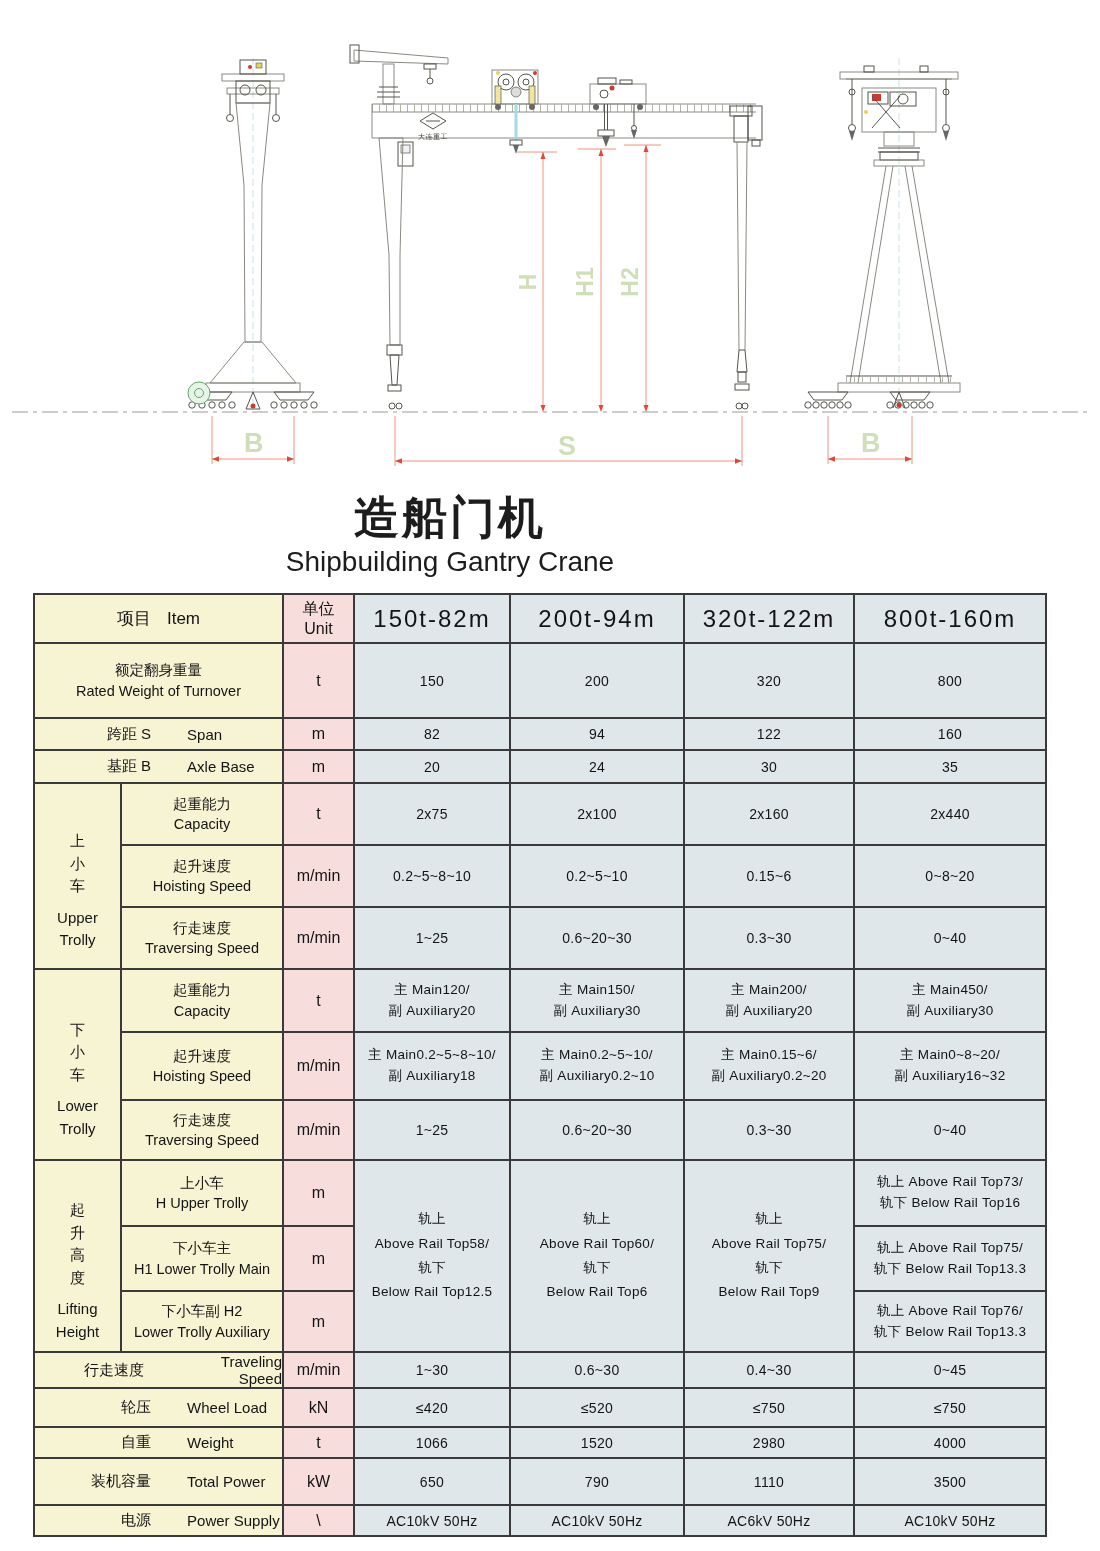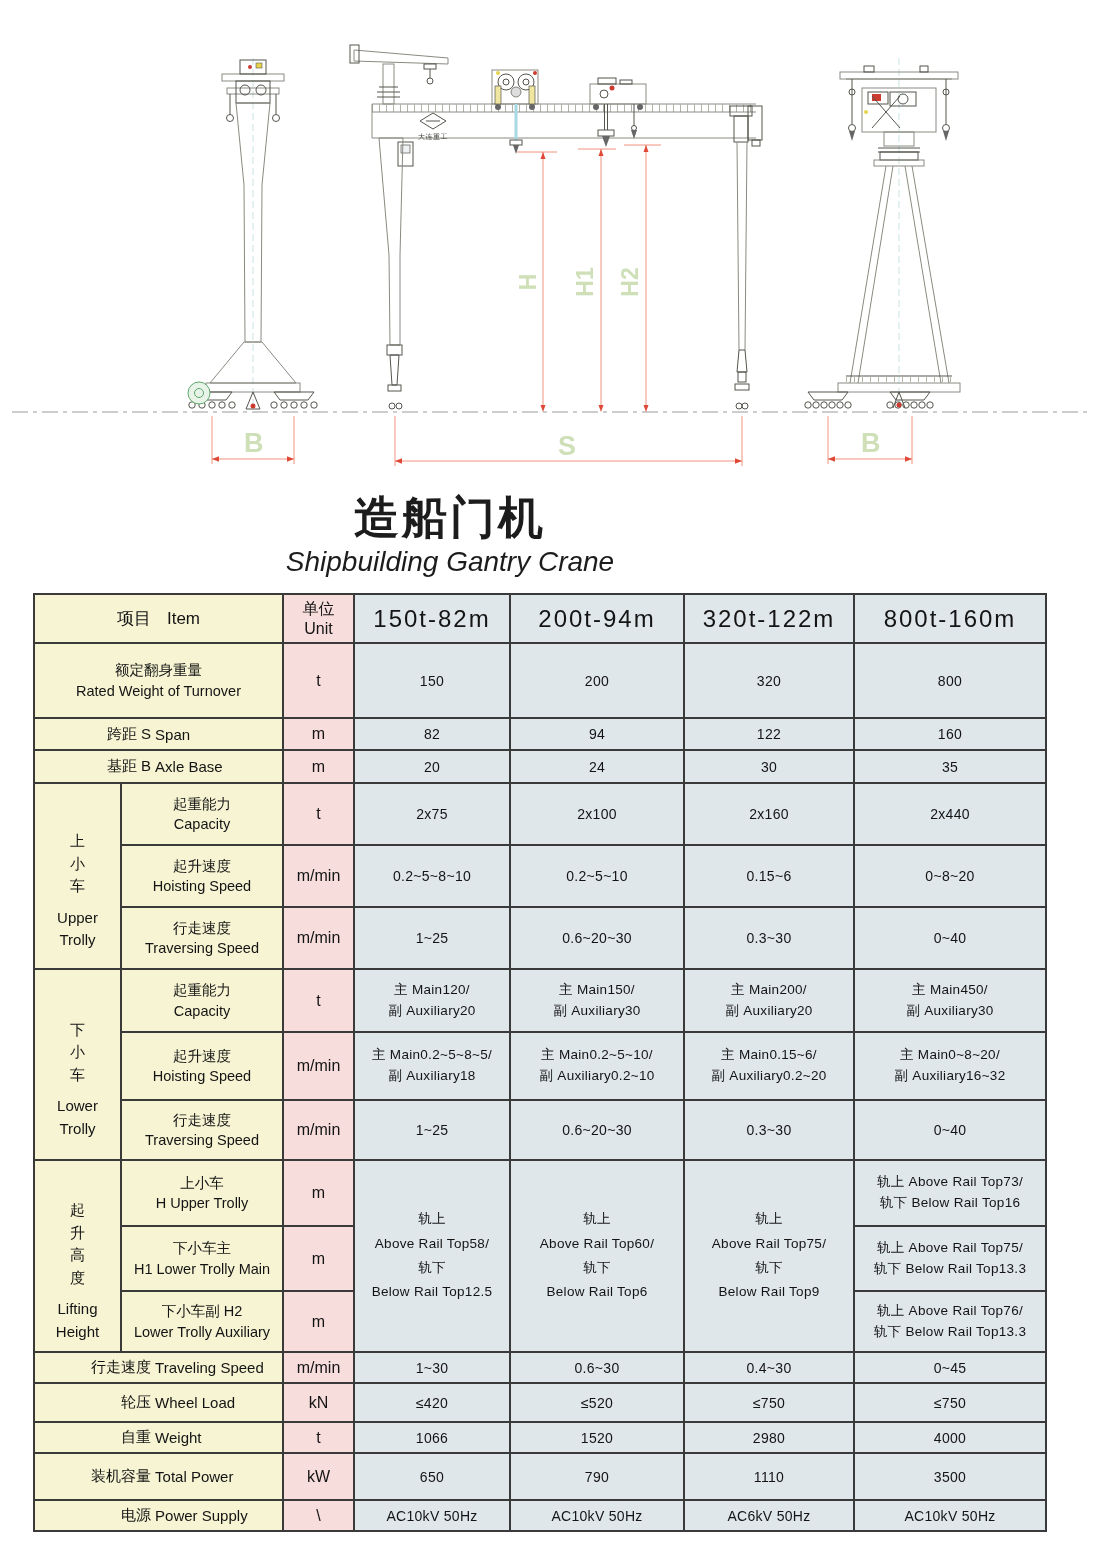--- a/index.html
+++ b/index.html
@@ -15,37 +15,37 @@
   .arrow{fill:var(--dim_arrow);stroke:none;}
   .dimlbl{fill:var(--dim_label);font-size:27px;font-weight:bold;}
   .dimlblsm{fill:var(--dim_label);font-size:23px;font-weight:bold;}
   .ground{stroke:var(--ground_line);fill:none;stroke-width:1;}
   .cl{stroke:#bcd9dc;stroke-width:0.8;fill:none;}
   .rope{stroke:var(--accent_cyan);stroke-width:3;fill:none;}
   .logotext{fill:#44443e;font-size:7px;letter-spacing:0.5px;}
   
   #titleblock{position:absolute;top:492px;left:0;width:900px;text-align:center;line-height:1.15;}
   .title-zh{font-size:45px;font-weight:600;letter-spacing:3px;color:#1c1c1c;}
-  .title-en{font-size:28px;color:#1c1c1c;margin-top:2px;font-style:italic;}
+  .title-en{font-size:28px;color:#1c1c1c;margin-top:2px;}
   
   #spec{position:absolute;top:593px;left:33px;}
   table{border-collapse:collapse;table-layout:fixed;width:1012px;}
   td{border:2px solid var(--grid);padding:0;text-align:center;vertical-align:middle;
      font-size:14px;color:var(--text);overflow:hidden;}
   .c-item{background:var(--item_bg);}
   .c-unit{background:var(--unit_bg);font-size:16px;}
   .c-data{background:var(--data_bg);font-size:14px;letter-spacing:0.3px;}
   .model{font-size:24px;letter-spacing:2px;}
   .hdritem{font-size:17px;}
   .hdrunit{font-size:16px;line-height:1.25;}
   .preline{white-space:pre-line;margin-top:30px;}
   .lbl2{font-size:14.5px;line-height:1.4;}
-  .pair{display:flex;align-items:center;}
+  .pair{display:flex;align-items:center;gap:8px;}
   .pair .pz{width:47%;text-align:right;font-size:15px;}
-  .pair .pe{margin-left:4px;font-size:15px;text-align:center;}
+  .pair .pe{margin-left:28px;font-size:15px;text-align:right;}
   .pairc{display:flex;justify-content:center;gap:16px;align-items:center;}
   .grp{font-size:15px;line-height:1.5;}
   .grp .ge{margin-top:9px;line-height:1.5;font-size:15px;}
   .v2{font-size:13.5px;line-height:1.55;}
   .vmerge{font-size:13.5px;line-height:1.8;}
 </style>
 </head>
 <body>
 
 <div class="page">
@@ -421,21 +421,21 @@
 副  Auxiliary20</td>
       <td class="c-data v2 preline">主  Main450/
 副  Auxiliary30</td>
     </tr>
     <tr style="height:68px">
       <td class="c-item lbl2">
         <div>起升速度</div>
         <div>Hoisting Speed</div>
       </td>
       <td class="c-unit">m/min</td>
-      <td class="c-data v2 preline">主  Main0.2~5~8~5/
+      <td class="c-data v2 preline">主  Main0.2~5~8~10/
 副  Auxiliary18</td>
       <td class="c-data v2 preline">主  Main0.2~5~10/
 副  Auxiliary0.2~10</td>
       <td class="c-data v2 preline">主  Main0.15~6/
 副  Auxiliary0.2~20</td>
       <td class="c-data v2 preline">主  Main0~8~20/
 副  Auxiliary16~32</td>
     </tr>
     <tr style="height:60px">
       <td class="c-item lbl2">

